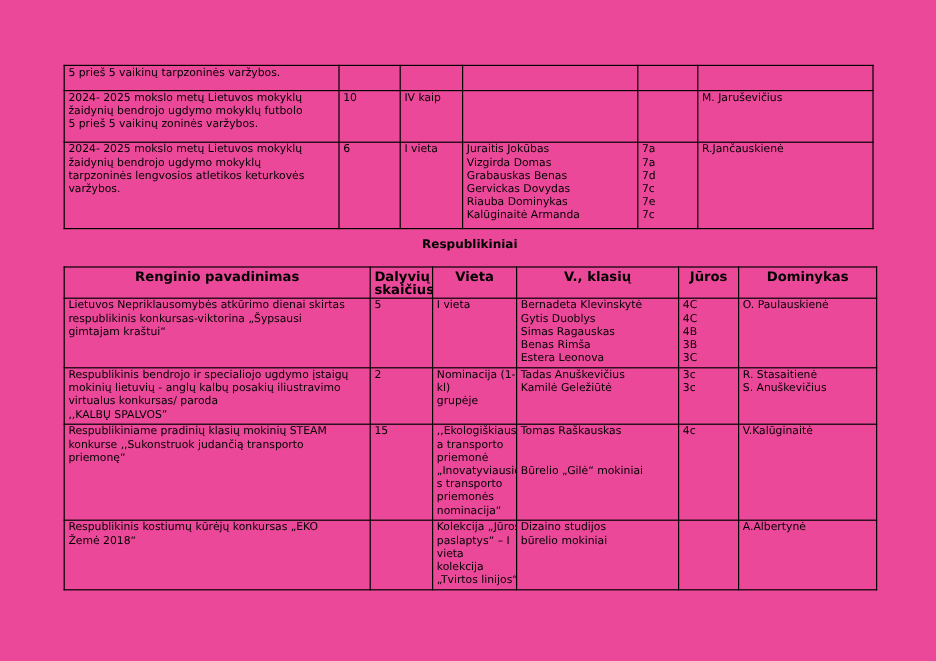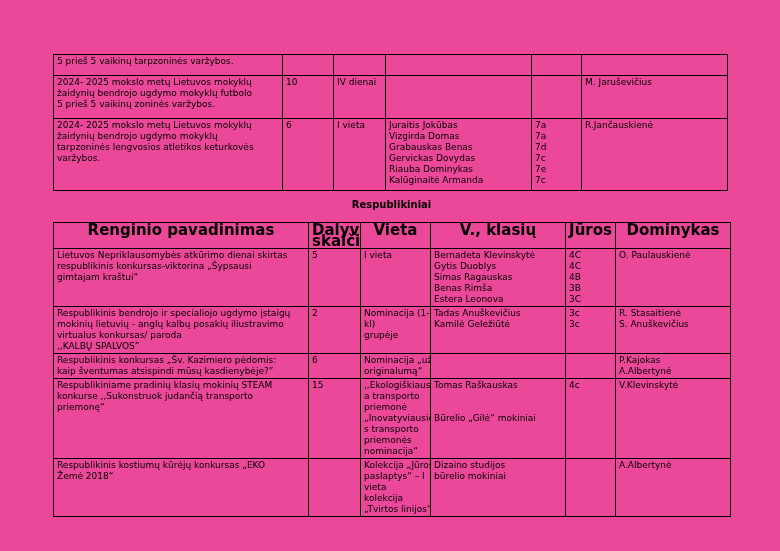--- a/index.html
+++ b/index.html
@@ -23,21 +23,21 @@
     font-size:9px;
     line-height:11px;
     white-space:pre;
     overflow:hidden;
     text-align:left;
     font-weight:normal;
   }
   table.doc th {
     font-weight:bold;
     text-align:center;
-    font-size:15px;
+    font-size:11px;
     padding-top:2px;
   }
   td.c { text-align:center; }
   #table-continuation { left:53px; top:54px; width:674px; }
   #table-republic     { left:53px; top:222px; width:677px; }
   .section-title {
     position:absolute;
     left:53px; top:199px; width:677px;
     text-align:center;
     font-weight:bold;
@@ -66,21 +66,21 @@
         <td class="c"></td>
         <td></td>
         <td class="c"></td>
         <td></td>
       </tr>
       <tr style="height:43px">
         <td>2024- 2025 mokslo metų Lietuvos mokyklų
 žaidynių bendrojo ugdymo mokyklų futbolo
 5 prieš 5 vaikinų zoninės varžybos.</td>
         <td class="c">10</td>
-        <td class="c">IV dienai</td>
+        <td class="c">IV kaip</td>
         <td></td>
         <td class="c"></td>
         <td>M. Jaruševičius</td>
       </tr>
       <tr style="height:72px">
         <td>2024- 2025 mokslo metų Lietuvos mokyklų
 žaidynių bendrojo ugdymo mokyklų
 tarpzoninės lengvosios atletikos keturkovės
 varžybos.</td>
         <td class="c">6</td>
@@ -152,49 +152,38 @@
         <td class="c">Nominacija (1-4
 kl)
 grupėje</td>
         <td>Tadas Anuškevičius
 Kamilė Geležiūtė</td>
         <td class="c">3c
 3c</td>
         <td>R. Stasaitienė
 S. Anuškevičius</td>
       </tr>
-      <tr style="height:24px">
-        <td>Respublikinis konkursas „Šv. Kazimiero pėdomis:
-kaip šventumas atsispindi mūsų kasdienybėje?”</td>
-        <td class="c">6</td>
-        <td class="c">Nominacija „už
-originalumą“</td>
-        <td></td>
-        <td class="c"></td>
-        <td>P.Kajokas
-A.Albertynė</td>
-      </tr>
       <tr style="height:79px">
         <td>Respublikiniame pradinių klasių mokinių STEAM
 konkurse ,,Sukonstruok judančią transporto
 priemonę“</td>
         <td class="c">15</td>
         <td class="c">,,Ekologiškiausi
 a transporto
 priemonė
 „Inovatyviausio
 s transporto
 priemonės
 nominacija“</td>
         <td>Tomas Raškauskas
 
 
 Būrelio „Gilė“ mokiniai</td>
         <td class="c">4c</td>
-        <td>V.Klevinskytė</td>
+        <td>V.Kalūginaitė</td>
       </tr>
       <tr style="height:55px">
         <td>Respublikinis kostiumų kūrėjų konkursas „EKO
 Žemė 2018“</td>
         <td class="c"></td>
         <td class="c">Kolekcija „Jūros
 paslaptys“ – I
 vieta
 kolekcija
 „Tvirtos linijos“</td>

